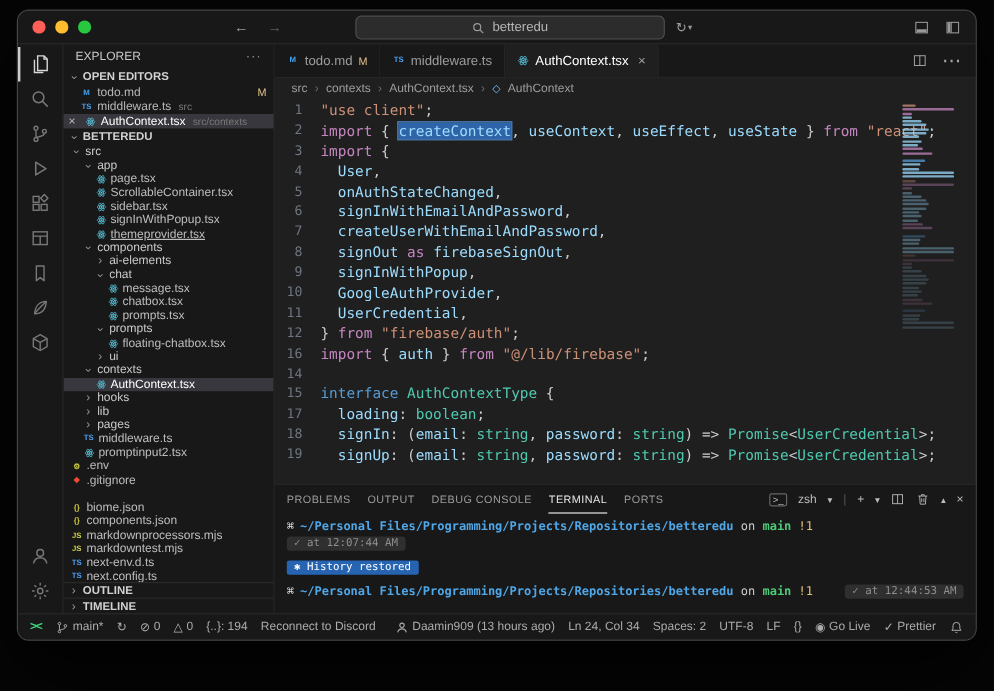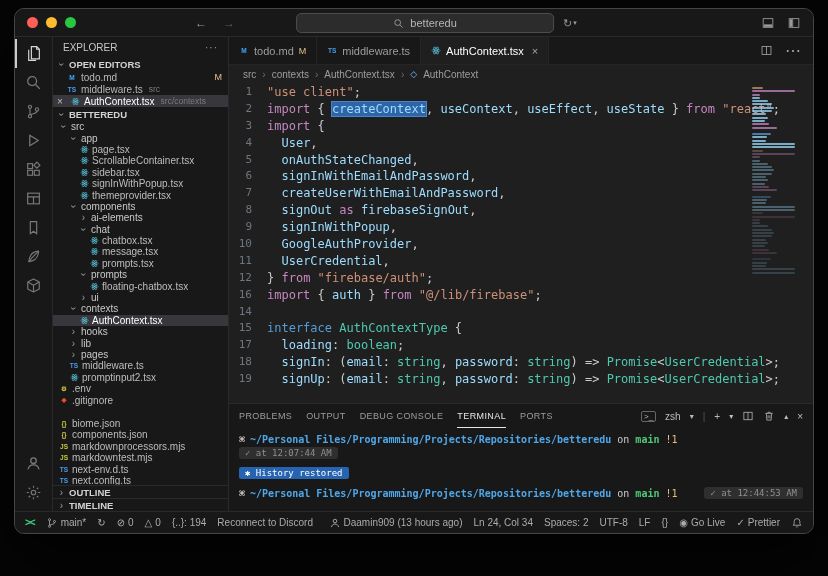--- a/index.html
+++ b/index.html
@@ -326,21 +326,21 @@
                 <g stroke="#58c4dc" fill="none" stroke-width="1">
                   <ellipse cx="8" cy="8" rx="6.4" ry="2.5"></ellipse>
                   <ellipse cx="8" cy="8" rx="6.4" ry="2.5" transform="rotate(60 8 8)"></ellipse>
                   <ellipse cx="8" cy="8" rx="6.4" ry="2.5" transform="rotate(120 8 8)"></ellipse>
                 </g>
                 <circle cx="8" cy="8" r="1.3" fill="#58c4dc"></circle>
               </svg>
             </span>
             <span class="lbl">signInWithPopup.tsx</span>
           </div>
-          <div class="trow" style="padding-left: 26px;">
+          <div class="trow" style="padding-left: 26px; text-decoration: underline;">
             <span class="fiw">
               <svg viewBox="0 0 16 16">
                 <g stroke="#58c4dc" fill="none" stroke-width="1">
                   <ellipse cx="8" cy="8" rx="6.4" ry="2.5"></ellipse>
                   <ellipse cx="8" cy="8" rx="6.4" ry="2.5" transform="rotate(60 8 8)"></ellipse>
                   <ellipse cx="8" cy="8" rx="6.4" ry="2.5" transform="rotate(120 8 8)"></ellipse>
                 </g>
                 <circle cx="8" cy="8" r="1.3" fill="#58c4dc"></circle>
               </svg>
             </span>
@@ -362,34 +362,34 @@
             <span class="fiw">
               <svg viewBox="0 0 16 16">
                 <g stroke="#58c4dc" fill="none" stroke-width="1">
                   <ellipse cx="8" cy="8" rx="6.4" ry="2.5"></ellipse>
                   <ellipse cx="8" cy="8" rx="6.4" ry="2.5" transform="rotate(60 8 8)"></ellipse>
                   <ellipse cx="8" cy="8" rx="6.4" ry="2.5" transform="rotate(120 8 8)"></ellipse>
                 </g>
                 <circle cx="8" cy="8" r="1.3" fill="#58c4dc"></circle>
               </svg>
             </span>
+            <span class="lbl">message.tsx</span>
+          </div>
+          <div class="trow" style="padding-left: 36px;">
+            <span class="fiw">
+              <svg viewBox="0 0 16 16">
+                <g stroke="#58c4dc" fill="none" stroke-width="1">
+                  <ellipse cx="8" cy="8" rx="6.4" ry="2.5"></ellipse>
+                  <ellipse cx="8" cy="8" rx="6.4" ry="2.5" transform="rotate(60 8 8)"></ellipse>
+                  <ellipse cx="8" cy="8" rx="6.4" ry="2.5" transform="rotate(120 8 8)"></ellipse>
+                </g>
+                <circle cx="8" cy="8" r="1.3" fill="#58c4dc"></circle>
+              </svg>
+            </span>
             <span class="lbl">chatbox.tsx</span>
-          </div>
-          <div class="trow" style="padding-left: 36px;">
-            <span class="fiw">
-              <svg viewBox="0 0 16 16">
-                <g stroke="#58c4dc" fill="none" stroke-width="1">
-                  <ellipse cx="8" cy="8" rx="6.4" ry="2.5"></ellipse>
-                  <ellipse cx="8" cy="8" rx="6.4" ry="2.5" transform="rotate(60 8 8)"></ellipse>
-                  <ellipse cx="8" cy="8" rx="6.4" ry="2.5" transform="rotate(120 8 8)"></ellipse>
-                </g>
-                <circle cx="8" cy="8" r="1.3" fill="#58c4dc"></circle>
-              </svg>
-            </span>
-            <span class="lbl">message.tsx</span>
           </div>
           <div class="trow" style="padding-left: 36px;">
             <span class="fiw">
               <svg viewBox="0 0 16 16">
                 <g stroke="#58c4dc" fill="none" stroke-width="1">
                   <ellipse cx="8" cy="8" rx="6.4" ry="2.5"></ellipse>
                   <ellipse cx="8" cy="8" rx="6.4" ry="2.5" transform="rotate(60 8 8)"></ellipse>
                   <ellipse cx="8" cy="8" rx="6.4" ry="2.5" transform="rotate(120 8 8)"></ellipse>
                 </g>
                 <circle cx="8" cy="8" r="1.3" fill="#58c4dc"></circle>

